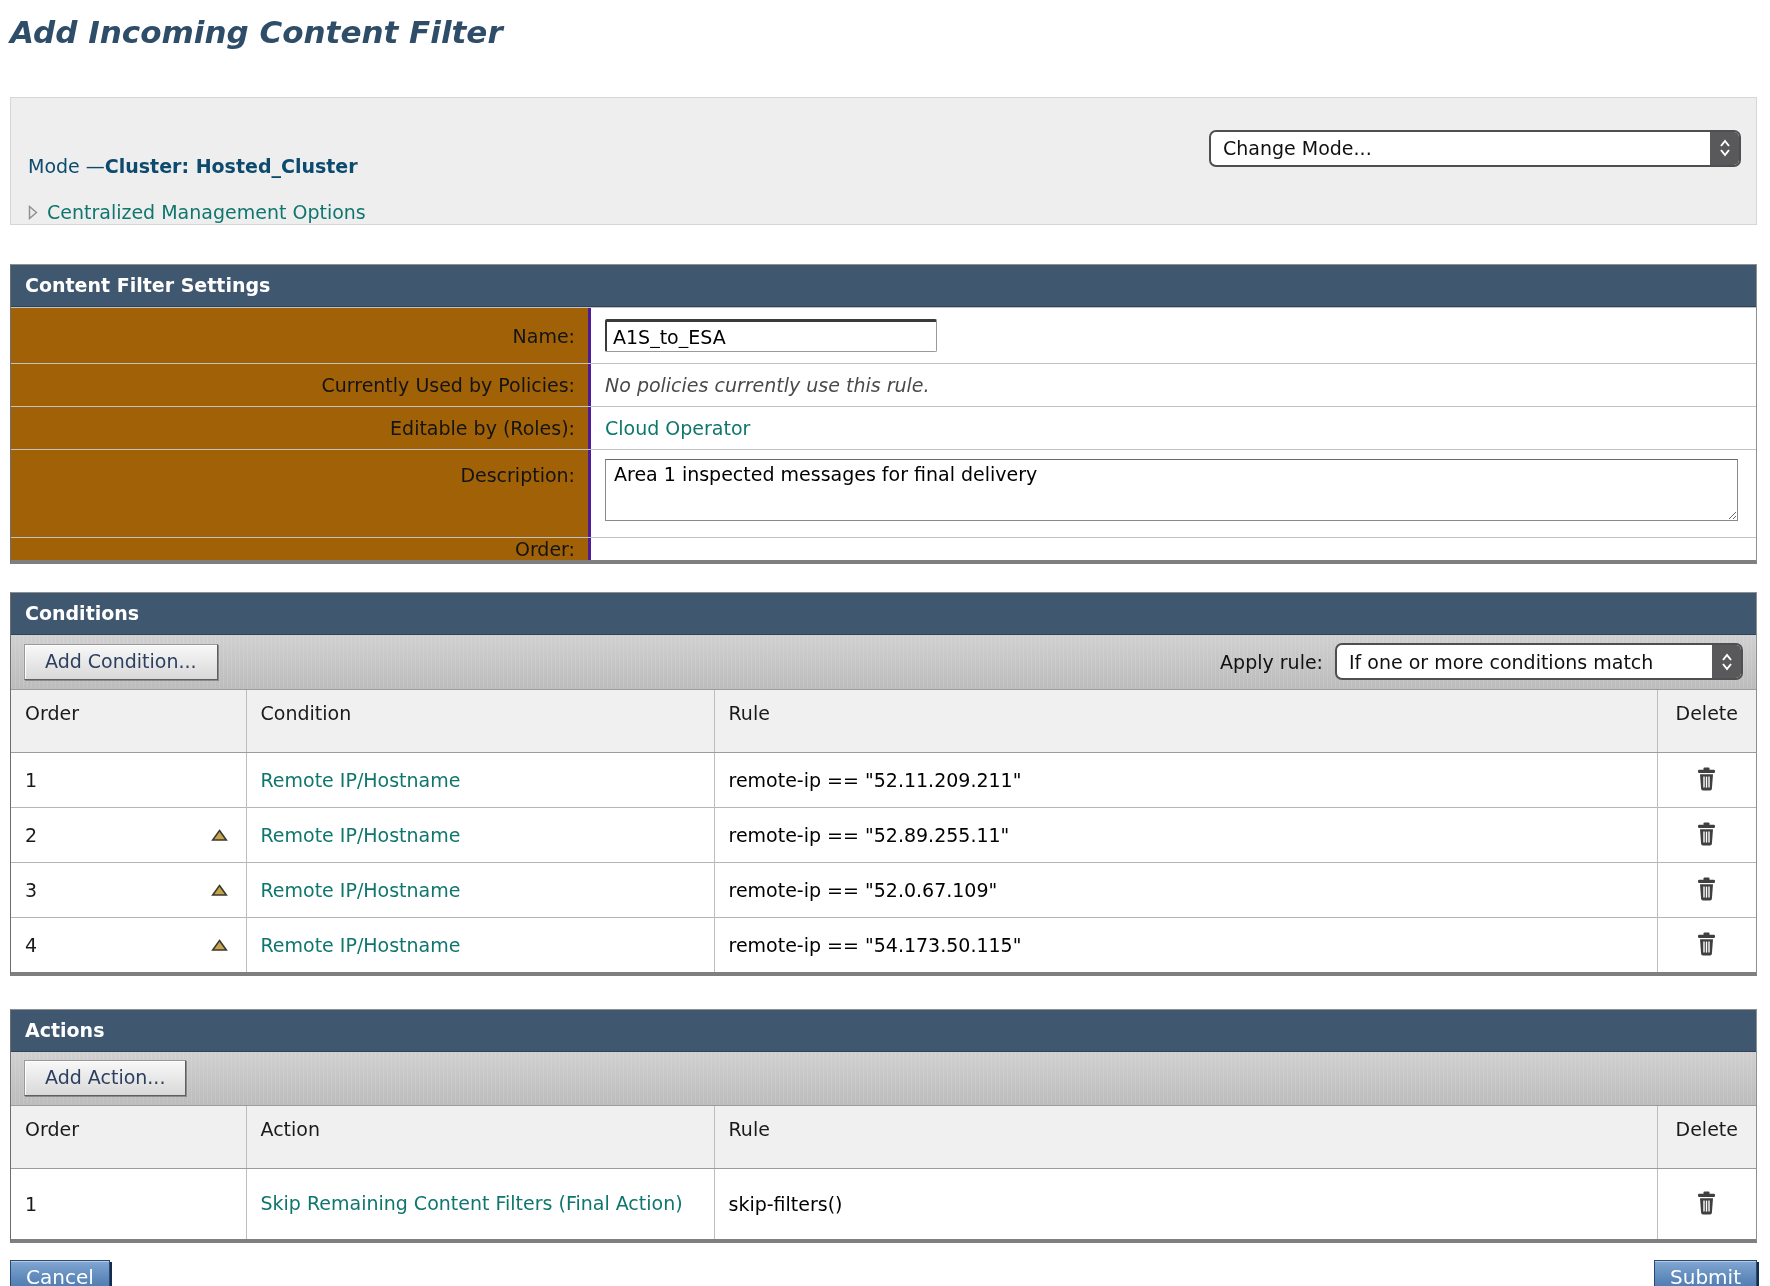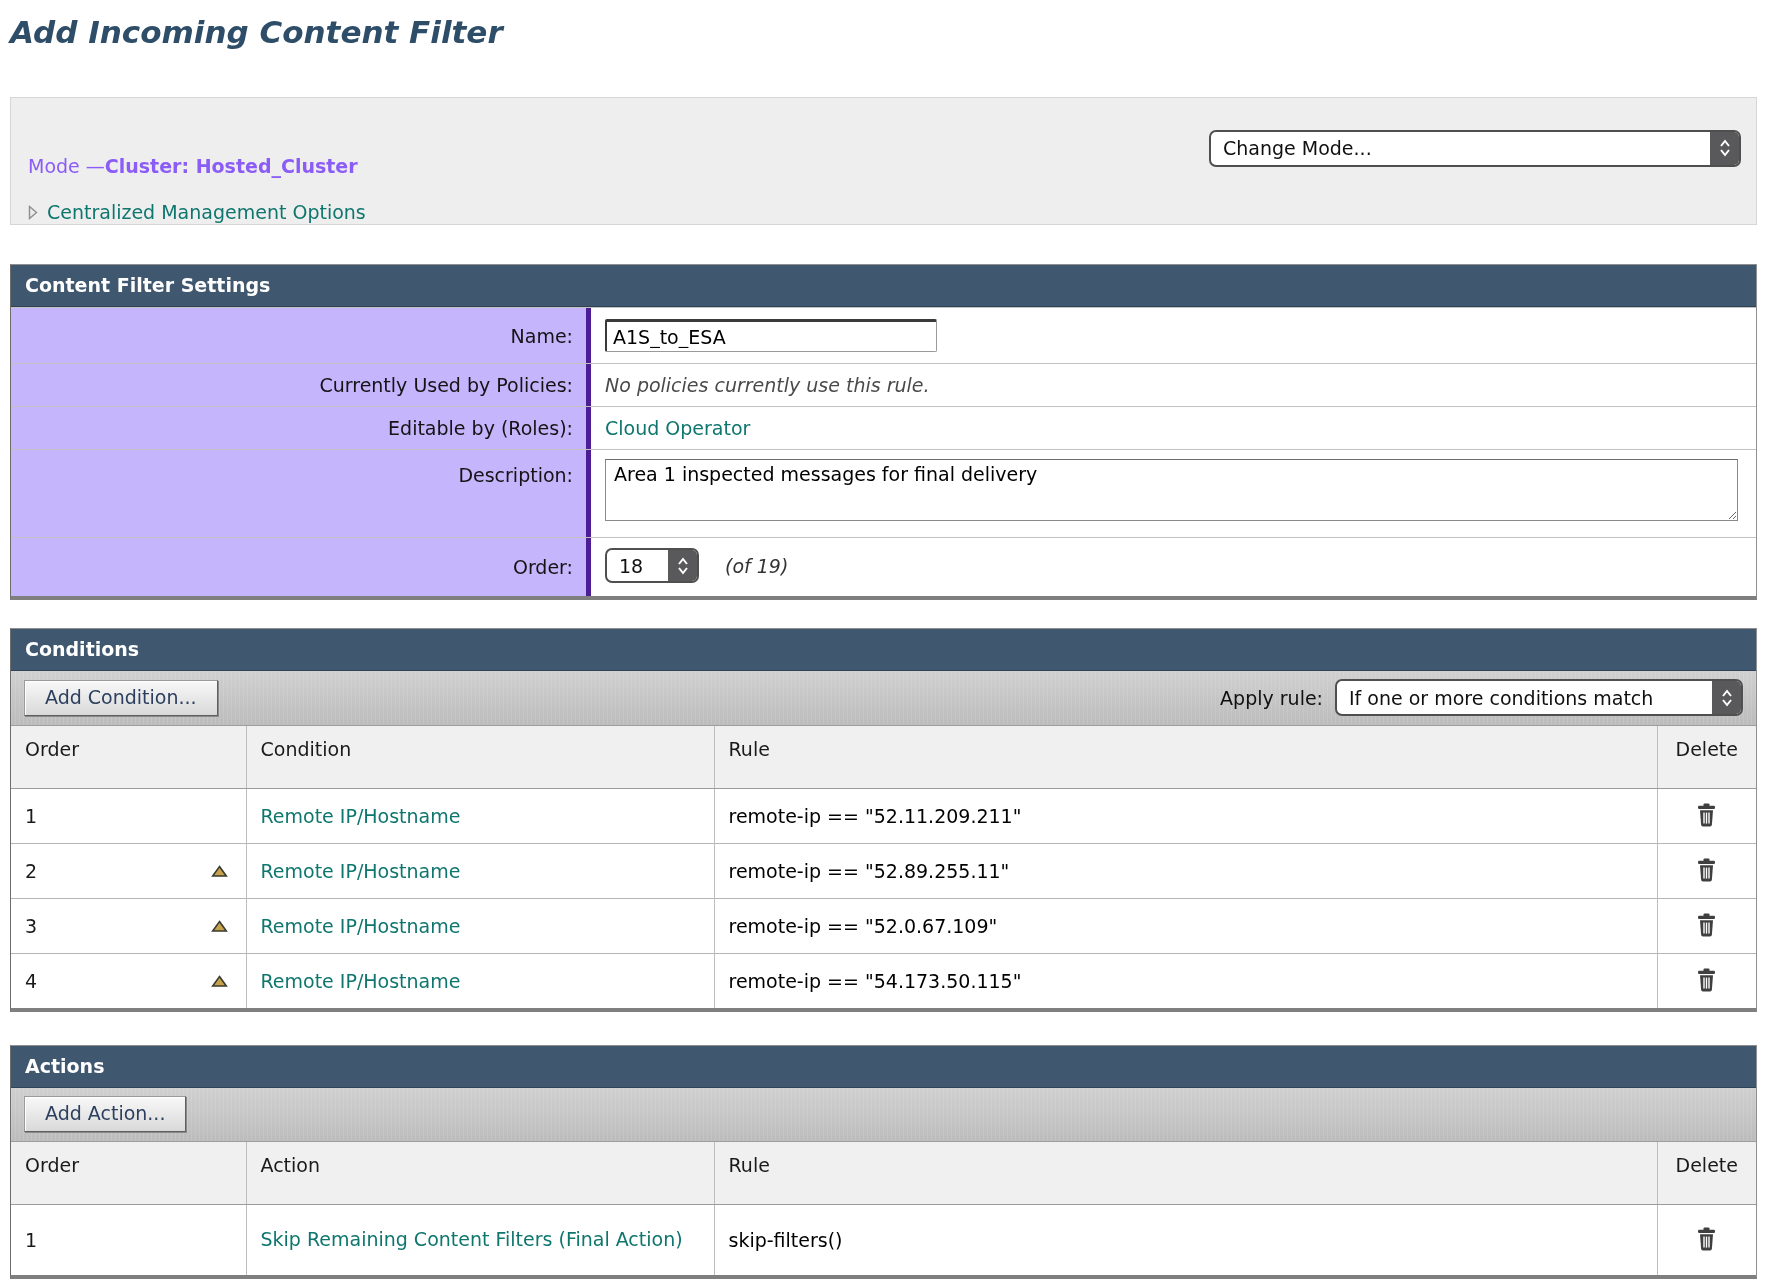--- a/index.html
+++ b/index.html
@@ -6,21 +6,21 @@
   html, body { width: 1770px; height: 1286px; background: #ffffff; overflow: hidden; }
   body { font-family: "DejaVu Sans", "Liberation Sans", sans-serif; color: #1a1a1a; }
   .page { padding: 12px 13px 0 10px; }
 
   
   .page-title { font-size: 31px; font-weight: bold; color: #2e4d68; margin: 2px 0 0 0; font-style: italic; }
 
   
   .mode-box { margin-top: 47px; background: #eeeeee; border: 1px solid #d6d6d6; height: 128px; padding: 0 15px 0 17px; }
   .mode-row { display: flex; justify-content: space-between; align-items: center; padding-top: 21px; }
-  .mode-text { font-size: 19px; color: #8b5cf6; margin-top: 36px; }
+  .mode-text { font-size: 19px; color: #0c4a6e; margin-top: 36px; }
   .mode-text b { font-weight: bold; }
   .mgmt-row { margin-top: 24px; display: flex; align-items: center; gap: 9px; }
   a.link { color: #0f766e; text-decoration: none; cursor: pointer; }
   .mgmt-row a { font-size: 19px; }
 
   
   .mac-select { display: inline-flex; align-items: stretch; background: #ffffff; border: 2px solid #4f4f4f; border-radius: 7px; height: 37px; overflow: hidden; cursor: pointer; }
   .mac-select .lbl { display: flex; align-items: center; flex: 1; padding: 0 12px; font-size: 19px; color: #101010; white-space: nowrap; }
   .mac-select .stepper { width: 29px; background: #59595b; display: flex; align-items: center; justify-content: center; border-radius: 0 4px 4px 0; }
   .sel-change-mode { width: 532px; }
@@ -30,21 +30,21 @@
   
   .panel { border: 1px solid #8f8f8f; border-left-color: #6d6d6d; border-bottom: 4px solid #7f7f7f; }
   .panel-settings { margin-top: 39px; }
   .panel-conditions { margin-top: 28px; }
   .panel-actions { margin-top: 33px; }
   .panel-header { background: #3f5870; border-bottom: 1px solid #2e4356; color: #ffffff; font-weight: bold; font-size: 19px; padding: 9px 14px 10px; }
 
   
   .settings-row { display: flex; align-items: center; border-top: 1px solid #c2c2c2; background: #ffffff; }
   .settings-row:first-of-type { border-top: none; }
-  .cell-label { width: 580px; align-self: stretch; background: #c4b5fd; border-right: 5px solid #4c1d95; text-align: right; font-size: 19px; color: #141414; padding: 0 13px 0 0; display: flex; align-items: center; justify-content: flex-end; }
+  .cell-label { width: 580px; align-self: stretch; background: #a16207; border-right: 3px solid #4c1d95; text-align: right; font-size: 19px; color: #141414; padding: 0 13px 0 0; display: flex; align-items: center; justify-content: flex-end; }
   .cell-value { flex: 1; padding: 10px 14px; font-size: 19px; }
   .row-name .cell-value { padding: 11px 14px; }
   .row-desc { align-items: stretch; }
   .row-desc .cell-label { align-items: flex-start; padding-top: 14px; }
   .row-desc .cell-value { padding: 9px 14px 12px; }
   .row-order .cell-value { padding: 10px 14px 13px; display: flex; align-items: center; }
   .italic-note { font-style: italic; color: #4a4a4a; }
   .order-of { font-style: italic; color: #333; margin-left: 26px; font-size: 19px; }
   input.text-input { width: 332px; height: 33px; font-family: "DejaVu Sans", sans-serif; font-size: 19px; padding: 2px 6px; background: #fff; border: 1px solid #9a9a9a; border-top: 3px solid #3a3a3a; border-left: 2px solid #3a3a3a; border-radius: 2px; outline: none; }
   textarea.desc-input { width: 1133px; height: 62px; font-family: "DejaVu Sans", sans-serif; font-size: 19px; padding: 3px 8px; border: 1px solid #8a8a8a; border-top-color: #6c6c6c; resize: both; outline: none; }
@@ -129,32 +129,20 @@
 
     <div class="settings-row row-desc">
       <div class="cell-label">Description:</div>
       <div class="cell-value">
         <textarea class="desc-input" style="">Area 1 inspected messages for final delivery</textarea>
       </div>
     </div>
 
     <div class="settings-row row-order">
       <div class="cell-label">Order:</div>
-      <div class="cell-value">
-        <div class="mac-select sel-order">
-          <span class="lbl">18</span>
-          <span class="stepper">
-            <svg width="12" height="18" viewBox="0 0 12 18">
-                <polyline points="2,7 6,2 10,7" fill="none" stroke="#ffffff" stroke-width="2"></polyline>
-                <polyline points="2,11 6,16 10,11" fill="none" stroke="#ffffff" stroke-width="2"></polyline>
-              </svg>
-          </span>
-        </div>
-        <span class="order-of">(of 19)</span>
-      </div>
     </div>
   </div>
 
   <div class="panel panel-conditions">
     <div class="panel-header">Conditions</div>
 
     <div class="toolbar">
       <button class="btn-gray">Add Condition...</button>
       <div class="apply-rule">
         <span class="apply-label">Apply rule:</span>

